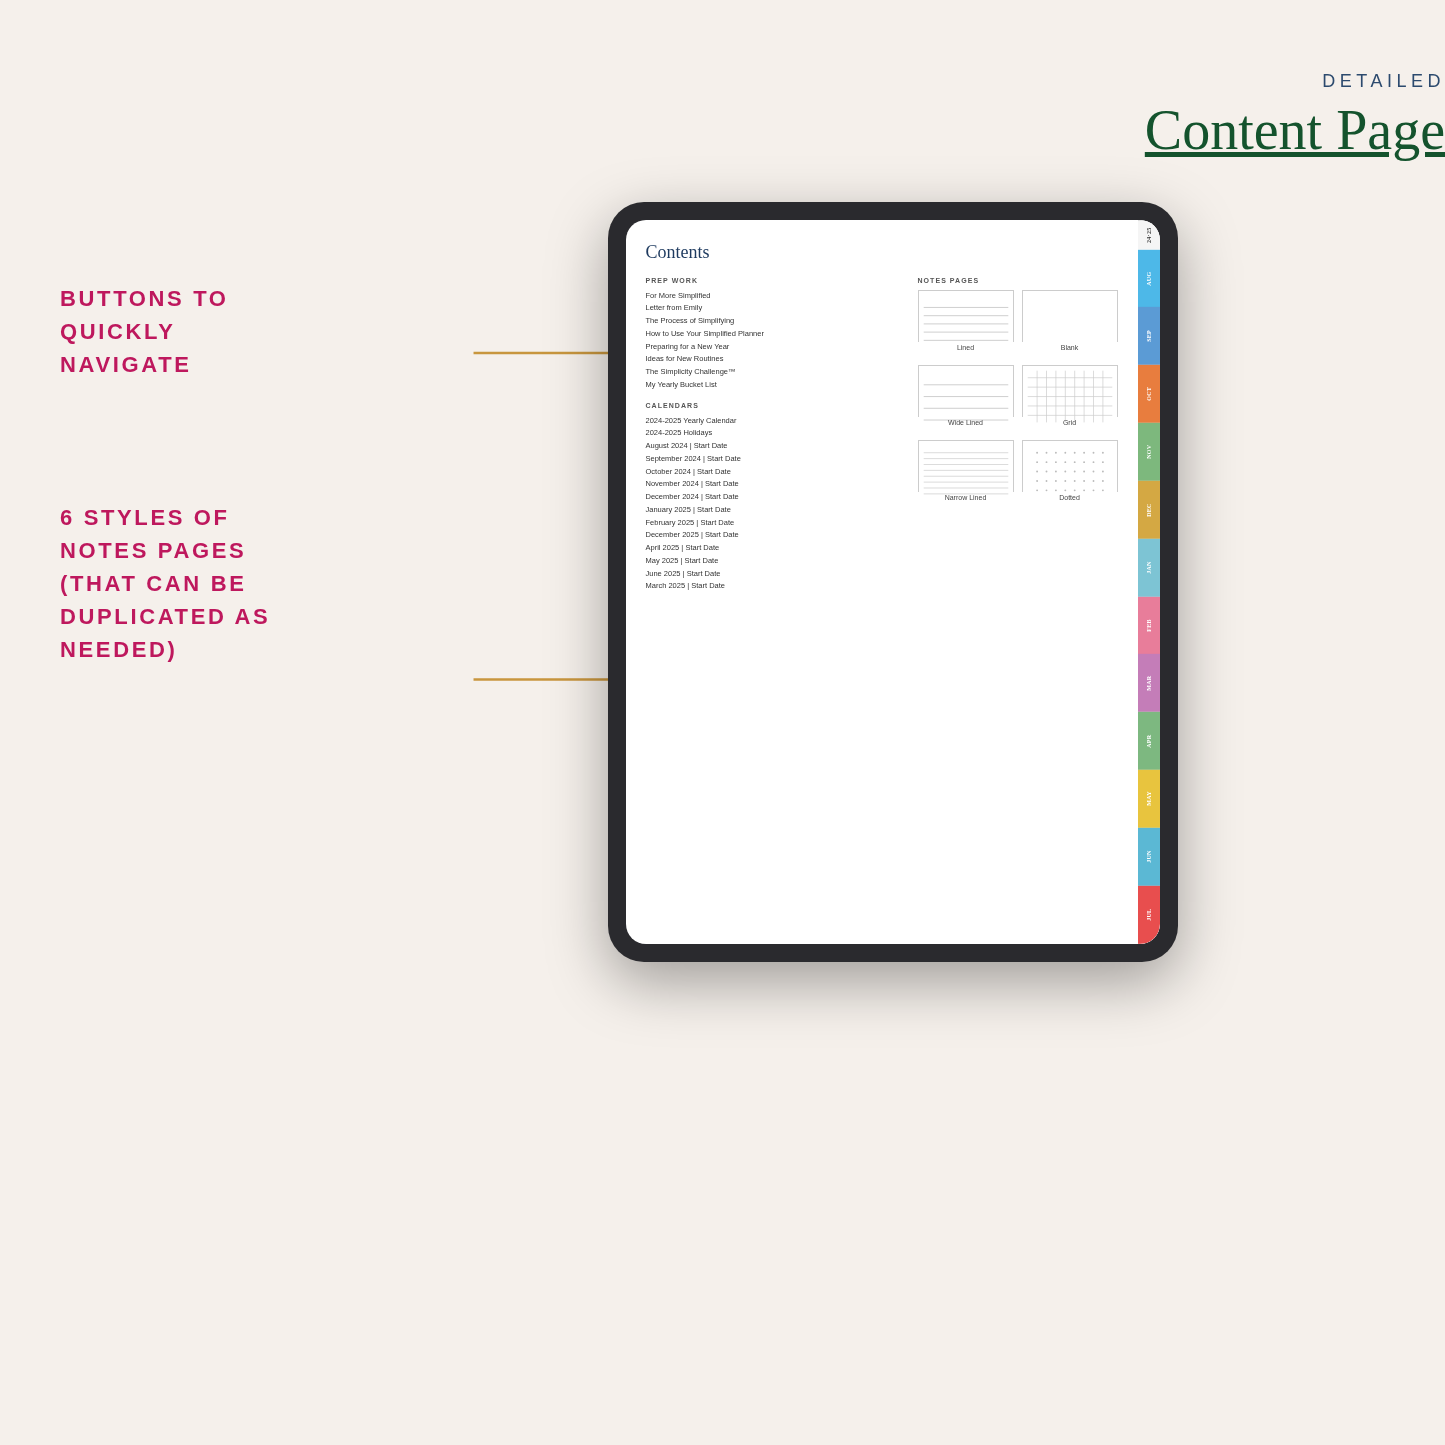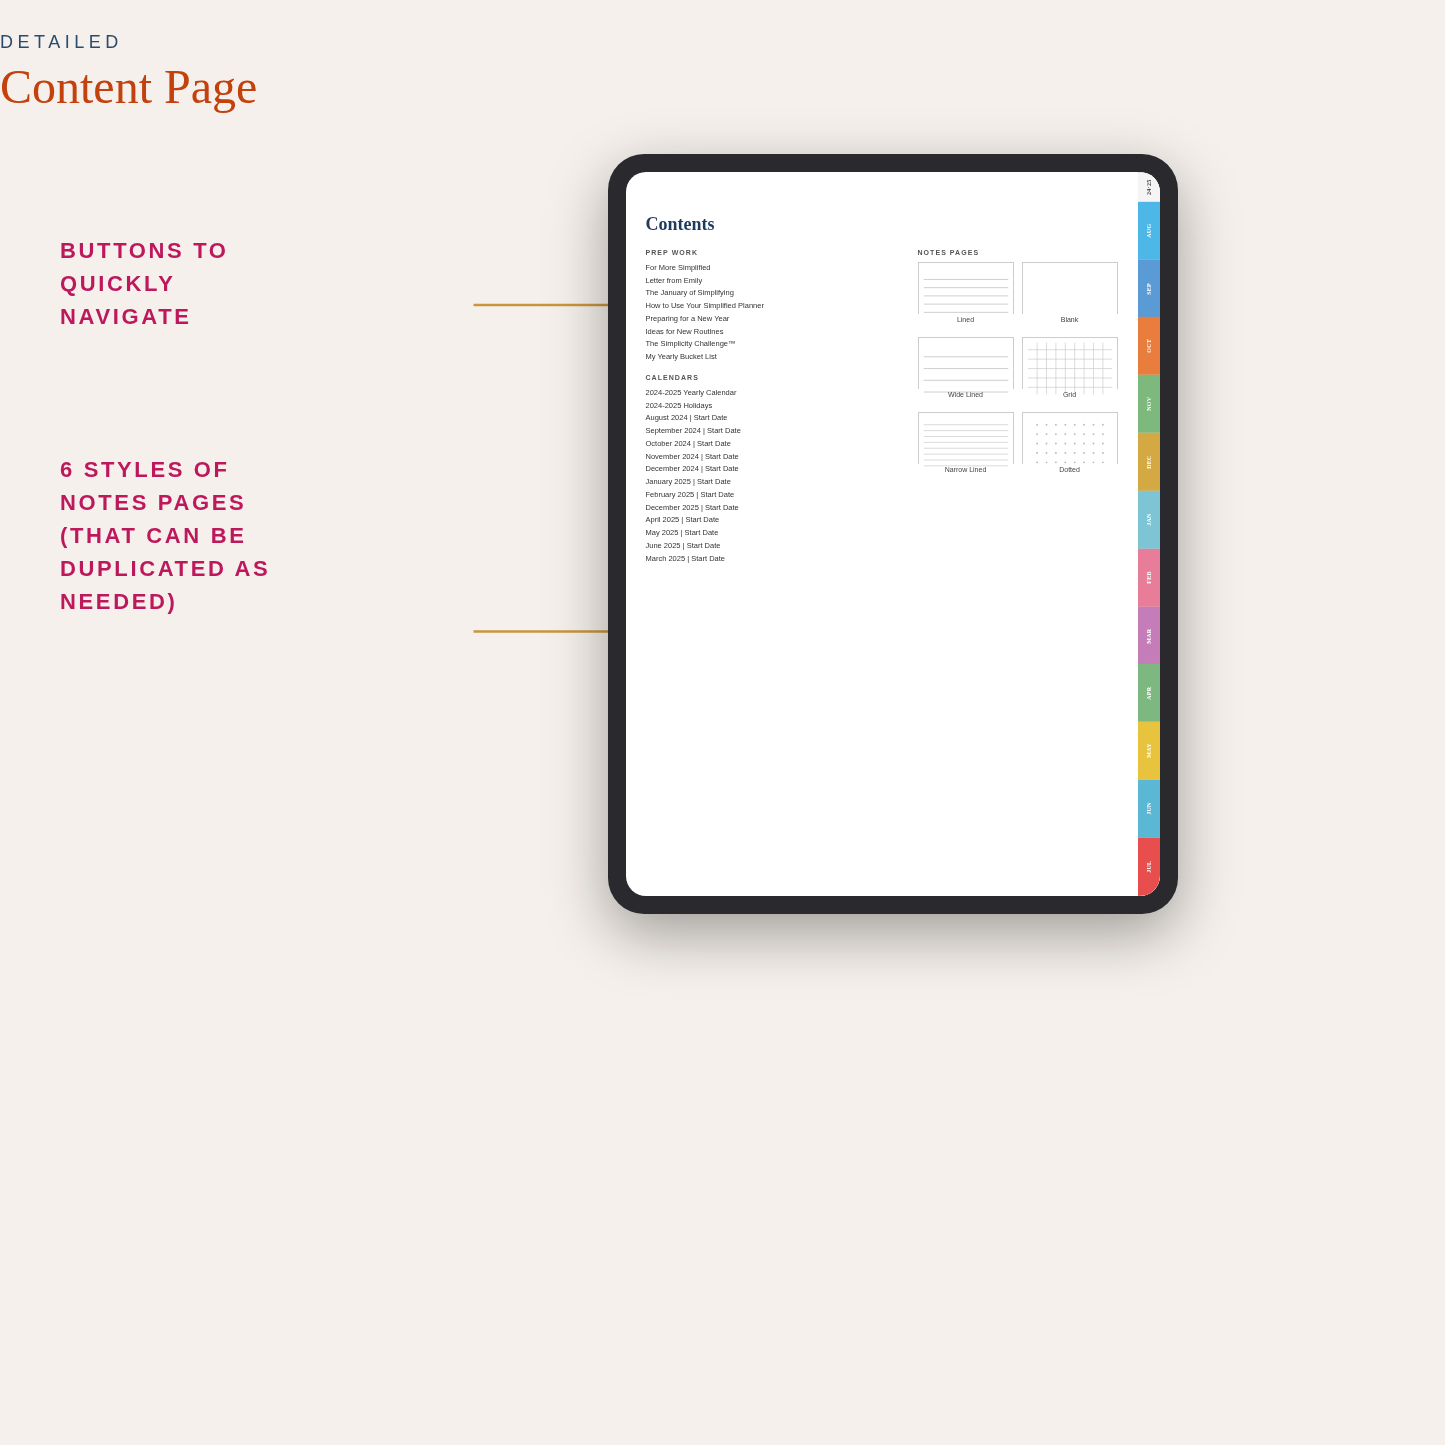--- a/index.html
+++ b/index.html
@@ -7,38 +7,39 @@
       width: 1445px;
       height: 1445px;
       background-color: #f5f0eb;
       font-family: Georgia, 'Times New Roman', serif;
       overflow: hidden;
       position: relative;
     }
 
     
     .header {
-      text-align: left;
-      padding-top: 32px;
+      text-align: right;
+      padding-top: 71px;
     }
     .header-subtitle {
       font-family: Arial, Helvetica, sans-serif;
       letter-spacing: 0.25em;
       font-size: 18px;
       color: #2c4a6e;
       font-weight: 400;
       text-transform: uppercase;
       margin-bottom: 8px;
     }
     .header-title {
-      font-size: 48px;
-      color: #c2410c;
+      font-size: 56px;
+      color: #14532d;
       font-weight: 400;
       font-style: normal;
       line-height: 1.1;
+      text-decoration: underline;
     }
 
     
     .main-layout {
       display: flex;
       position: relative;
       margin-top: 40px;
       padding: 0 60px;
       align-items: flex-start;
     }
@@ -96,24 +97,23 @@
     .tablet-content {
       flex: 1;
       padding: 22px 20px 16px 20px;
       overflow: hidden;
       font-size: 8.5px;
     }
 
     .contents-title {
       font-size: 18px;
       color: #1e3a5f;
-      font-weight: 700;
+      font-weight: 400;
       margin-bottom: 14px;
       font-family: Georgia, serif;
-      margin-top: 20px;
     }
 
     .two-col {
       display: flex;
       gap: 16px;
     }
 
     .left-col {
       flex: 1;
     }
@@ -269,21 +269,21 @@
 
           <div class="two-col">
 
             <div class="left-col">
 
               <div class="section-label">PREP WORK</div>
 
               <div>
                 <div class="content-item">For More Simplified</div>
                 <div class="content-item">Letter from Emily</div>
-                <div class="content-item">The January of Simplifying</div>
+                <div class="content-item">The Process of Simplifying</div>
                 <div class="content-item">How to Use Your Simplified Planner</div>
                 <div class="content-item">Preparing for a New Year</div>
                 <div class="content-item">Ideas for New Routines</div>
                 <div class="content-item">The Simplicity Challenge™</div>
                 <div class="content-item">My Yearly Bucket List</div>
               </div>
 
               <div class="section-label">CALENDARS</div>
 
               <div>

